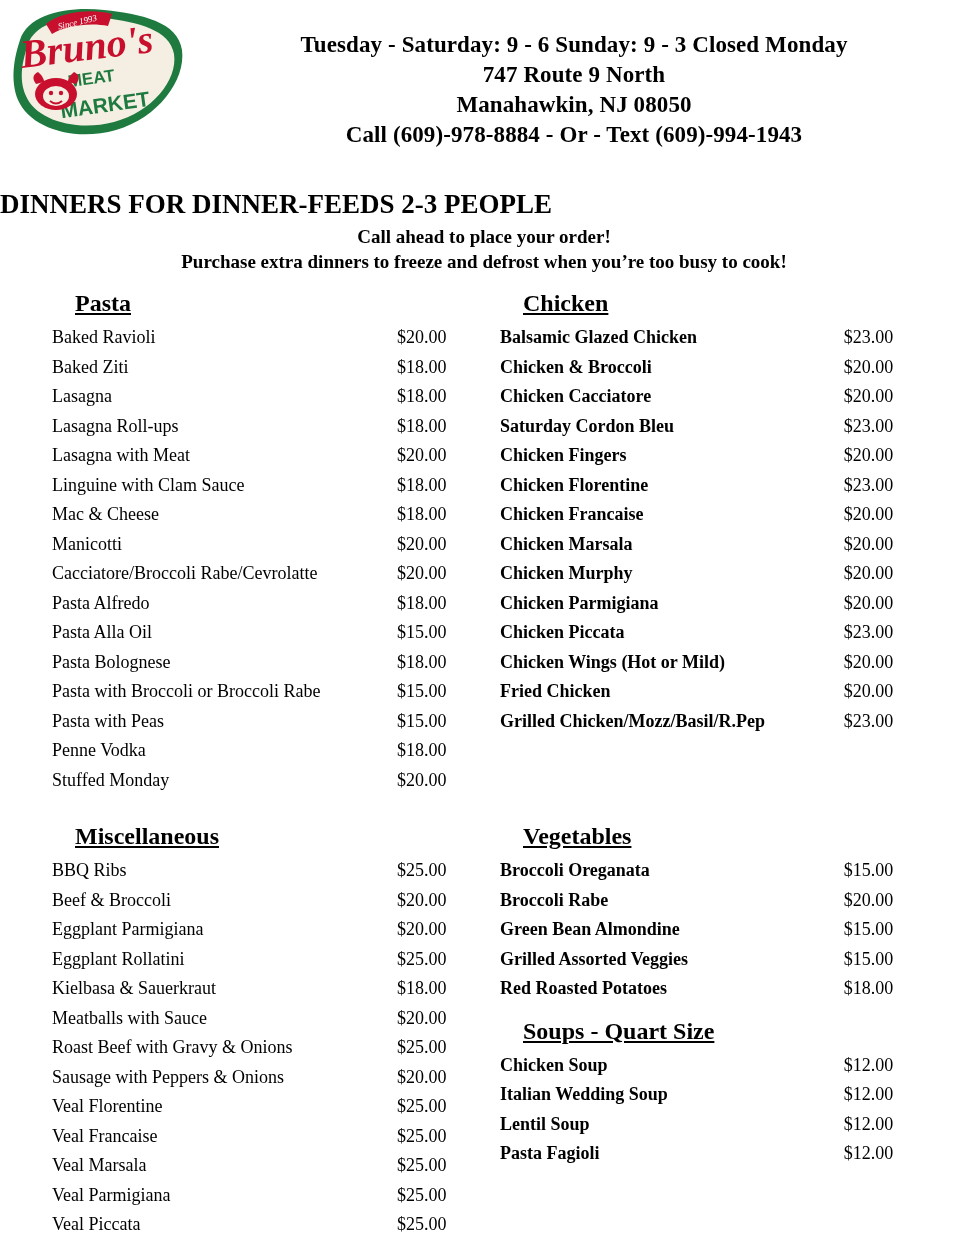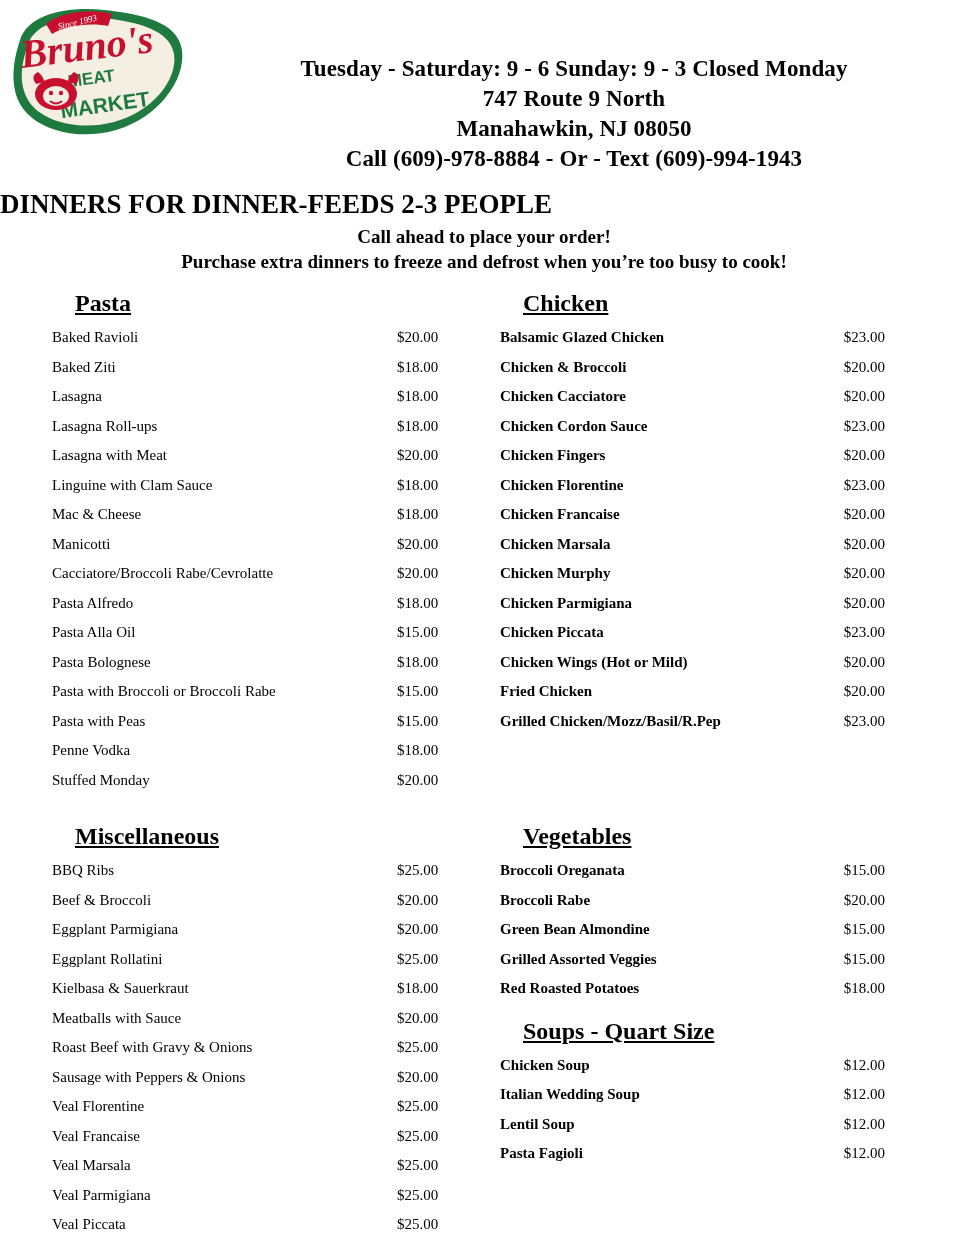--- a/index.html
+++ b/index.html
@@ -31,21 +31,20 @@
     height: 140px;
   }
   .logo svg { display:block; }
 
   .header-text {
     position: absolute;
     left: 190px;
     right: 10px;
     top: 30px;
     text-align: center;
-    margin-top: 24px;
   }
   .header-line {
     font-weight: bold;
     font-size: 23px;
     line-height: 30px;
     letter-spacing: .1px;
   }
 
   
   .title {
@@ -74,21 +73,21 @@
   .section-title {
     font-weight: bold;
     font-size: 24px;
     text-decoration: underline;
     margin-bottom: 6px;
     margin-left: 23px;
   }
   .items { }
   .row {
     display: flex;
-    font-size: 15px;
+    font-size: 18px;
     line-height: 29.5px;
     white-space: nowrap;
   }
   .row .name { width: 345px; }
   .row .price { width: 90px; }
   .col.right .row .name { width: 350px; font-weight: bold; }
 
   .gap { height: 28px; }
   .gap-sm { height: 14px; }
 </style>
@@ -284,21 +283,21 @@
             </div>
           <div class="row">
               <span class="name">Chicken &amp; Broccoli</span>
               <span class="price">$20.00</span>
             </div>
           <div class="row">
               <span class="name">Chicken Cacciatore</span>
               <span class="price">$20.00</span>
             </div>
           <div class="row">
-              <span class="name">Chicken Cordon Sauce</span>
+              <span class="name">Saturday Cordon Bleu</span>
               <span class="price">$23.00</span>
             </div>
           <div class="row">
               <span class="name">Chicken Fingers</span>
               <span class="price">$20.00</span>
             </div>
           <div class="row">
               <span class="name">Chicken Florentine</span>
               <span class="price">$23.00</span>
             </div>

